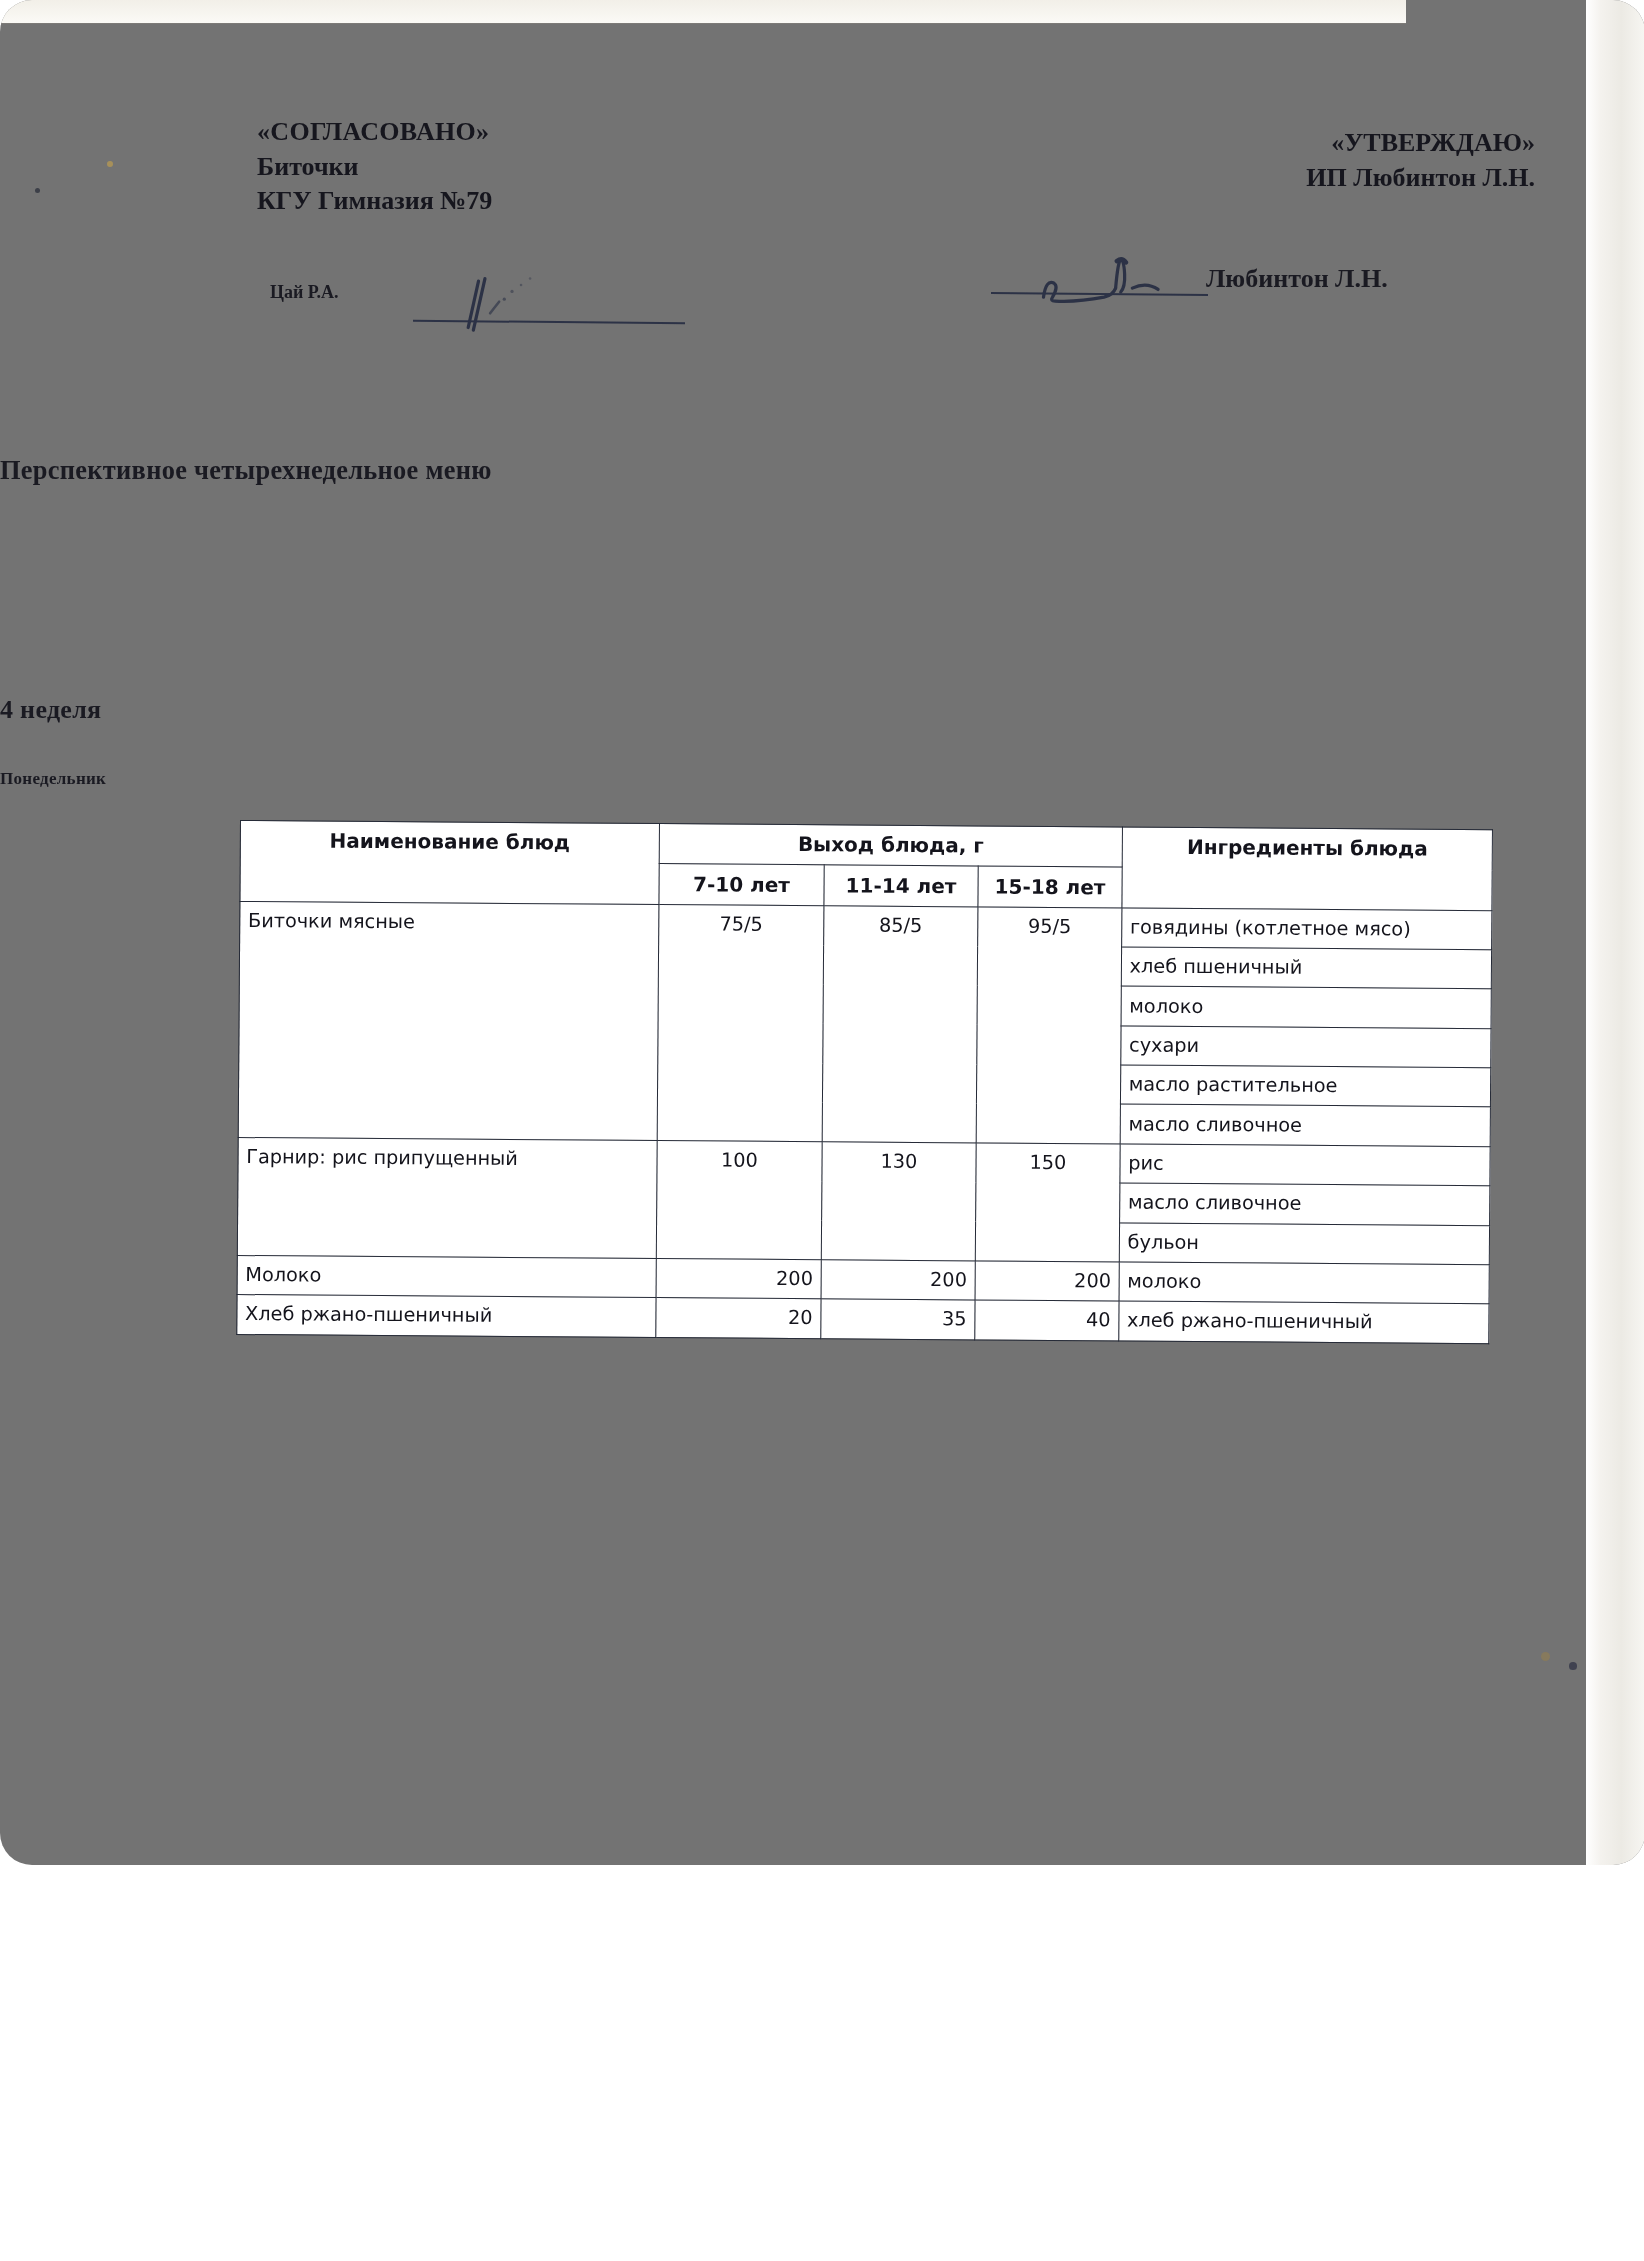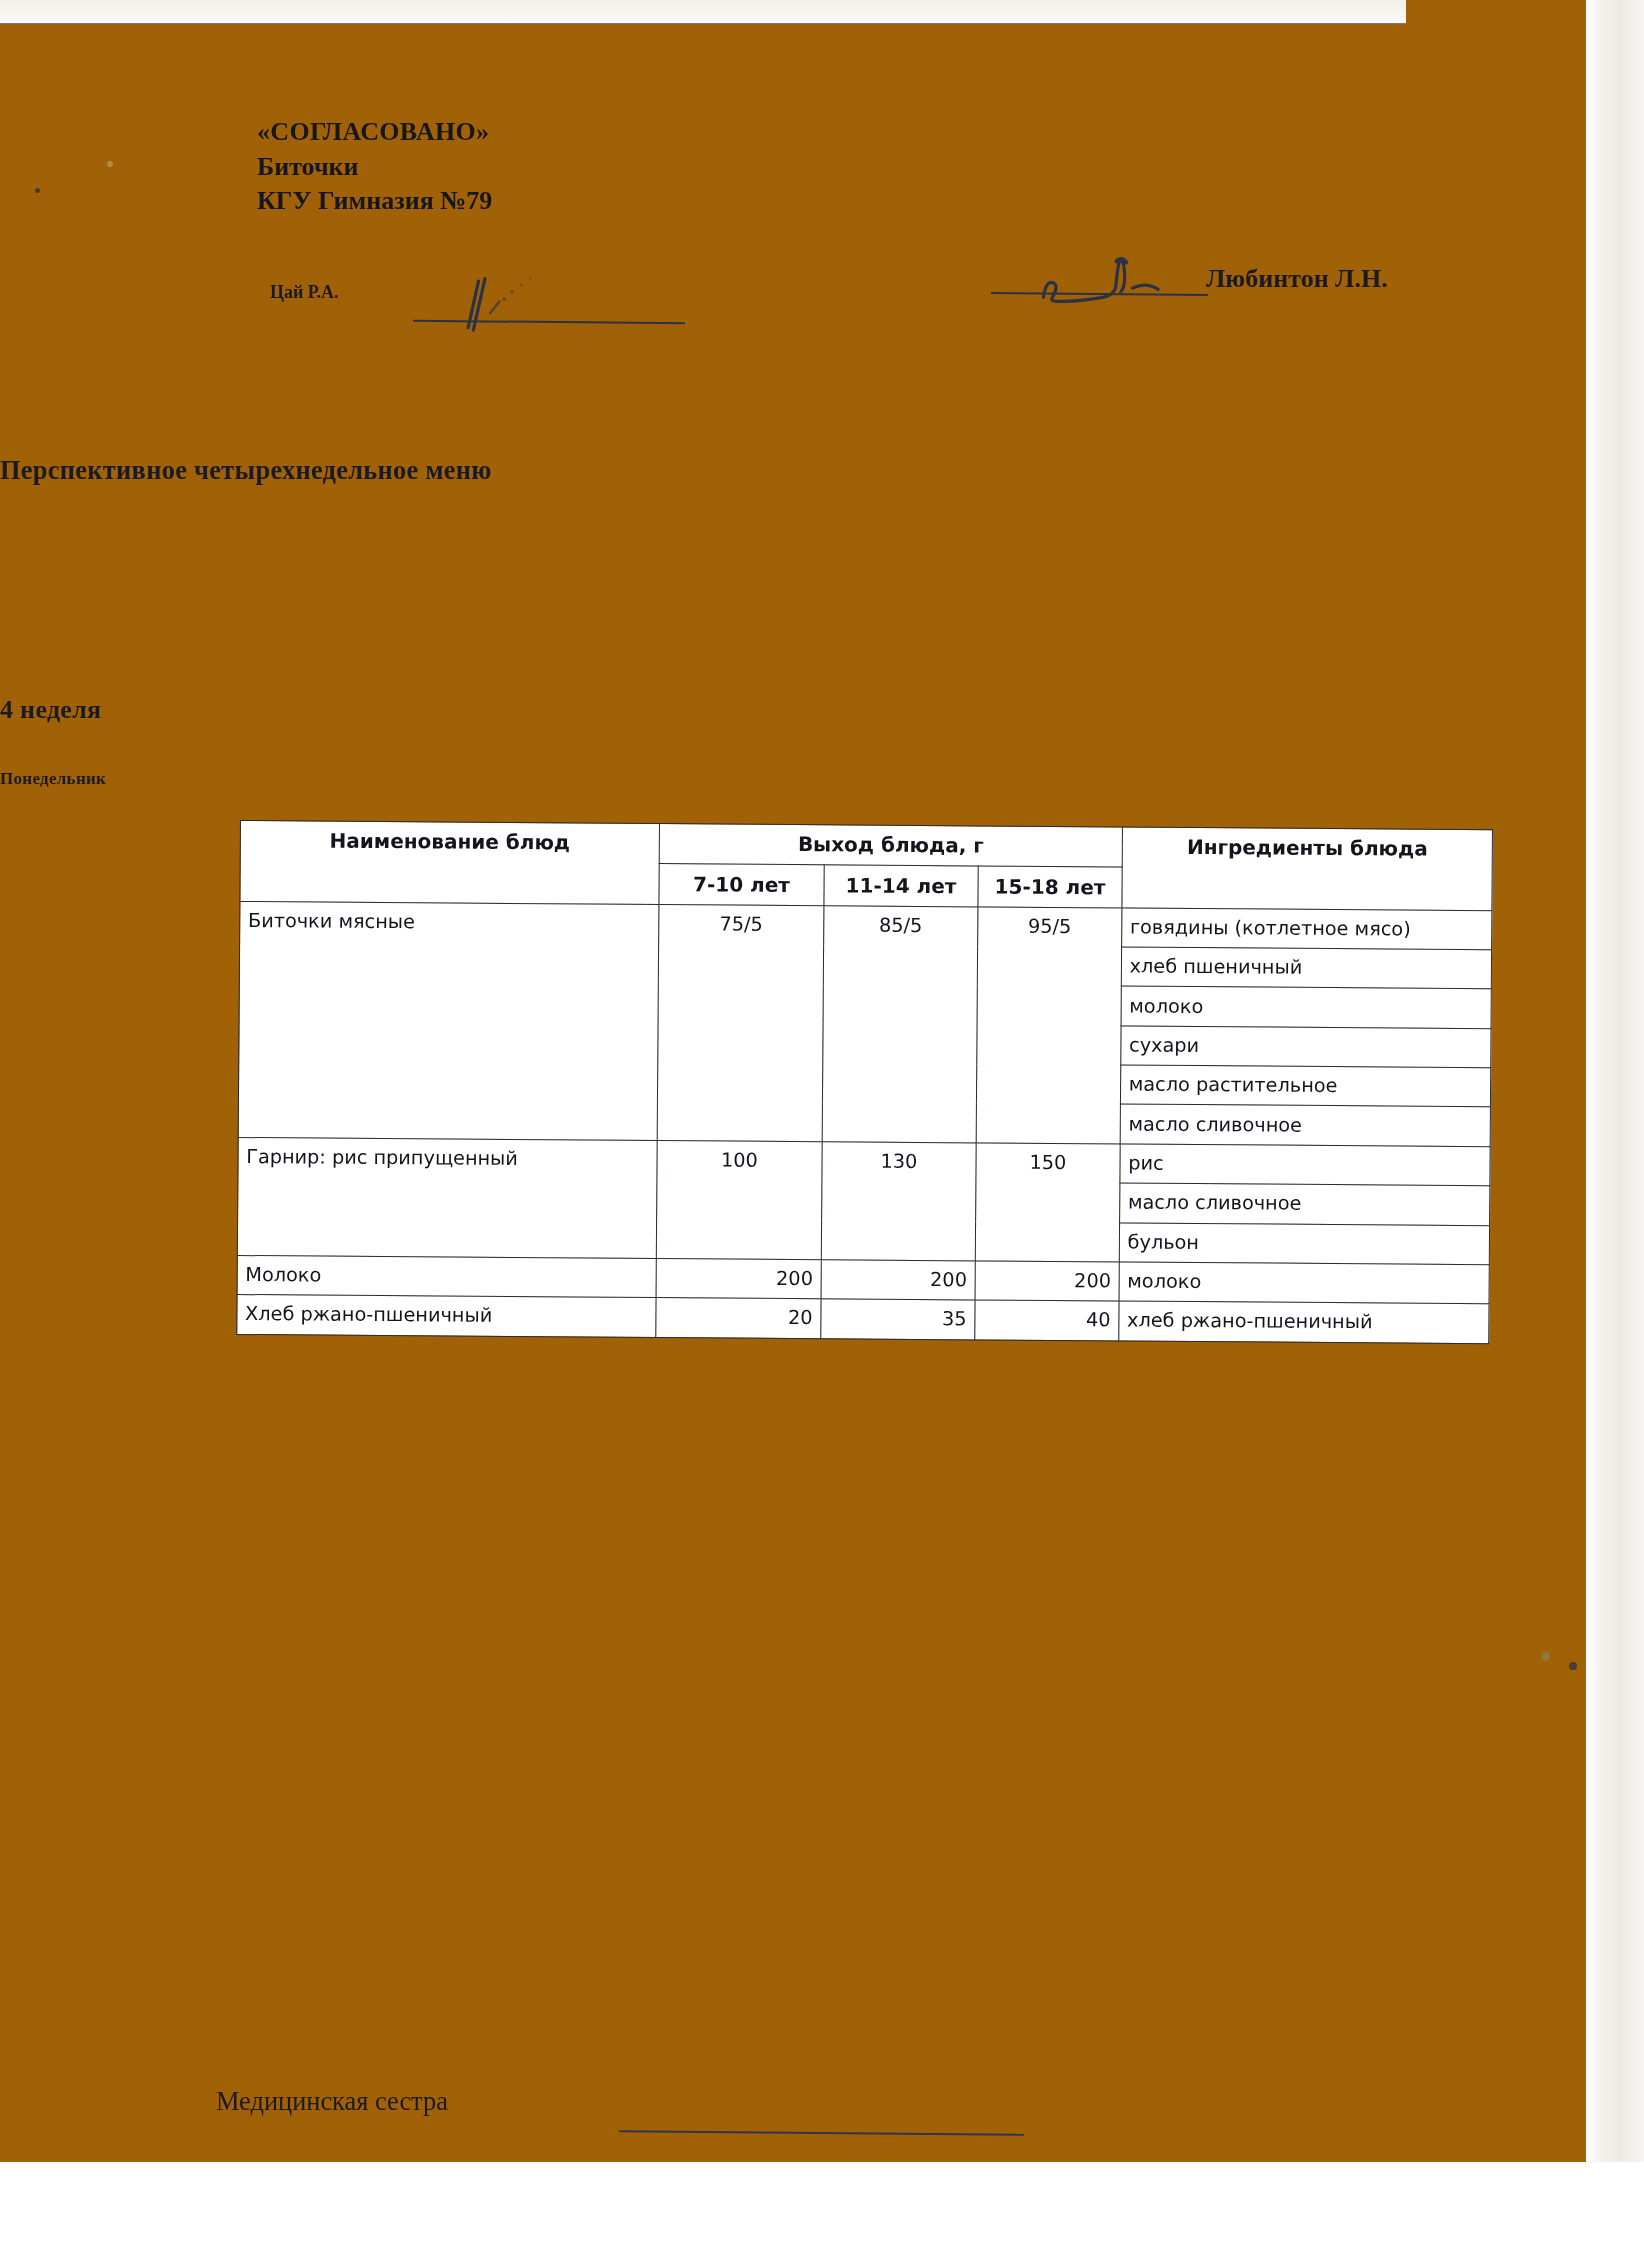--- a/index.html
+++ b/index.html
@@ -8,23 +8,24 @@
     background: #ffffff;
   }
   body {
     font-family: "Liberation Serif", serif;
     color: #1a1a22;
   }
 
   #page {
     position: relative;
     width: 1645px;
-    height: 2162px;
-    background: #a16207;
+    height: 1865px;
+    background: #737373;
     overflow: hidden;
+    border-radius: 32px;
   }
 
   
   .scan-top-edge {
     position: absolute;
     left: 0; top: 0;
     width: 1406px; height: 23px;
     background: linear-gradient(#f2efe8, #fbfaf6);
     border-bottom: 1.9px solid #7d7b78;
   }
@@ -164,20 +165,24 @@
 
   <svg class="scribble" style="left:445px;top:263px;" width="116" height="71" viewBox="0 0 180 110">
     <path d="M36 100 L52 28 M44 104 L62 24" stroke="#2c3246" stroke-width="5" fill="none" stroke-linecap="round"></path>
     <path d="M70 78 q 6 -8 14 -18" stroke="#2c3246" stroke-width="4" fill="none" stroke-linecap="round" opacity=".65"></path>
     <circle cx="92" cy="56" r="2.5" fill="#2c3246" opacity=".6"></circle>
     <circle cx="104" cy="44" r="2.5" fill="#2c3246" opacity=".5"></circle>
     <circle cx="118" cy="34" r="2" fill="#2c3246" opacity=".45"></circle>
     <circle cx="132" cy="24" r="2" fill="#2c3246" opacity=".4"></circle>
   </svg>
 
+  <div class="hdr hdr-right">
+    <div>«УТВЕРЖДАЮ»</div>
+    <div>ИП Любинтон Л.Н.</div>
+  </div>
 
   <div class="sig-line tilt" style="left:991px;top:293px;width:217px;"></div>
 
   <svg class="scribble" style="left:1019px;top:257px;" width="161" height="52" viewBox="0 0 250 80">
     <path d="M38 62 q 4 -28 16 -22 q 8 5 -2 22 q -4 6 4 6 q 34 2 76 -6 q 14 -3 18 -14" stroke="#2c3246" stroke-width="5" fill="none" stroke-linecap="round"></path>
     <path d="M150 48 q 4 -44 8 -44 q 5 0 6 22 q 1 20 -6 28" stroke="#2c3246" stroke-width="5" fill="none" stroke-linecap="round"></path>
     <path d="M152 6 q 8 -6 14 2" stroke="#2c3246" stroke-width="7" fill="none" stroke-linecap="round"></path>
     <path d="M176 48 q 22 -10 40 2" stroke="#2c3246" stroke-width="5" fill="none" stroke-linecap="round"></path>
   </svg>
 

